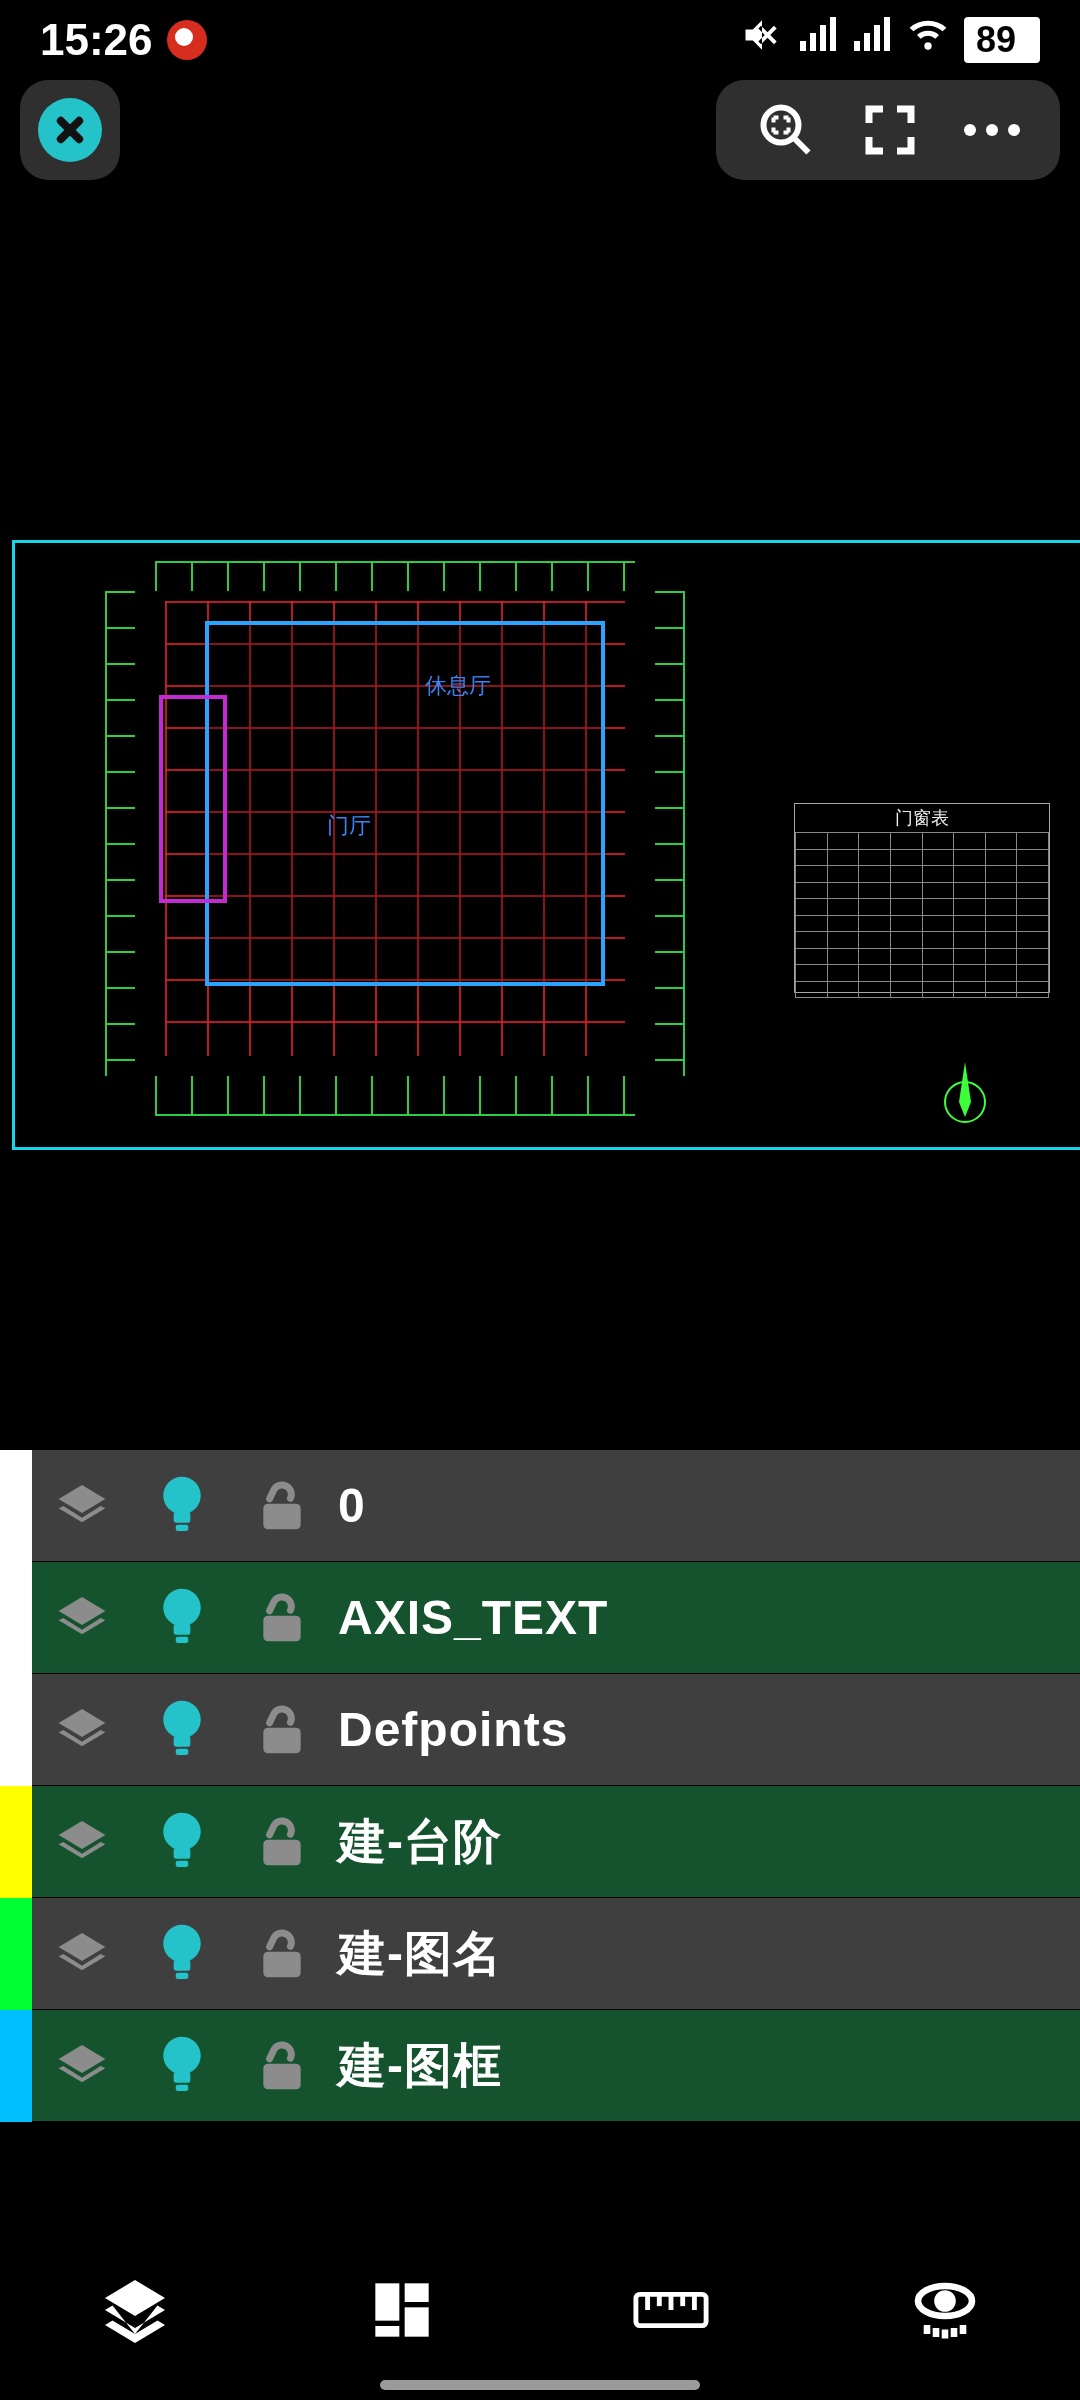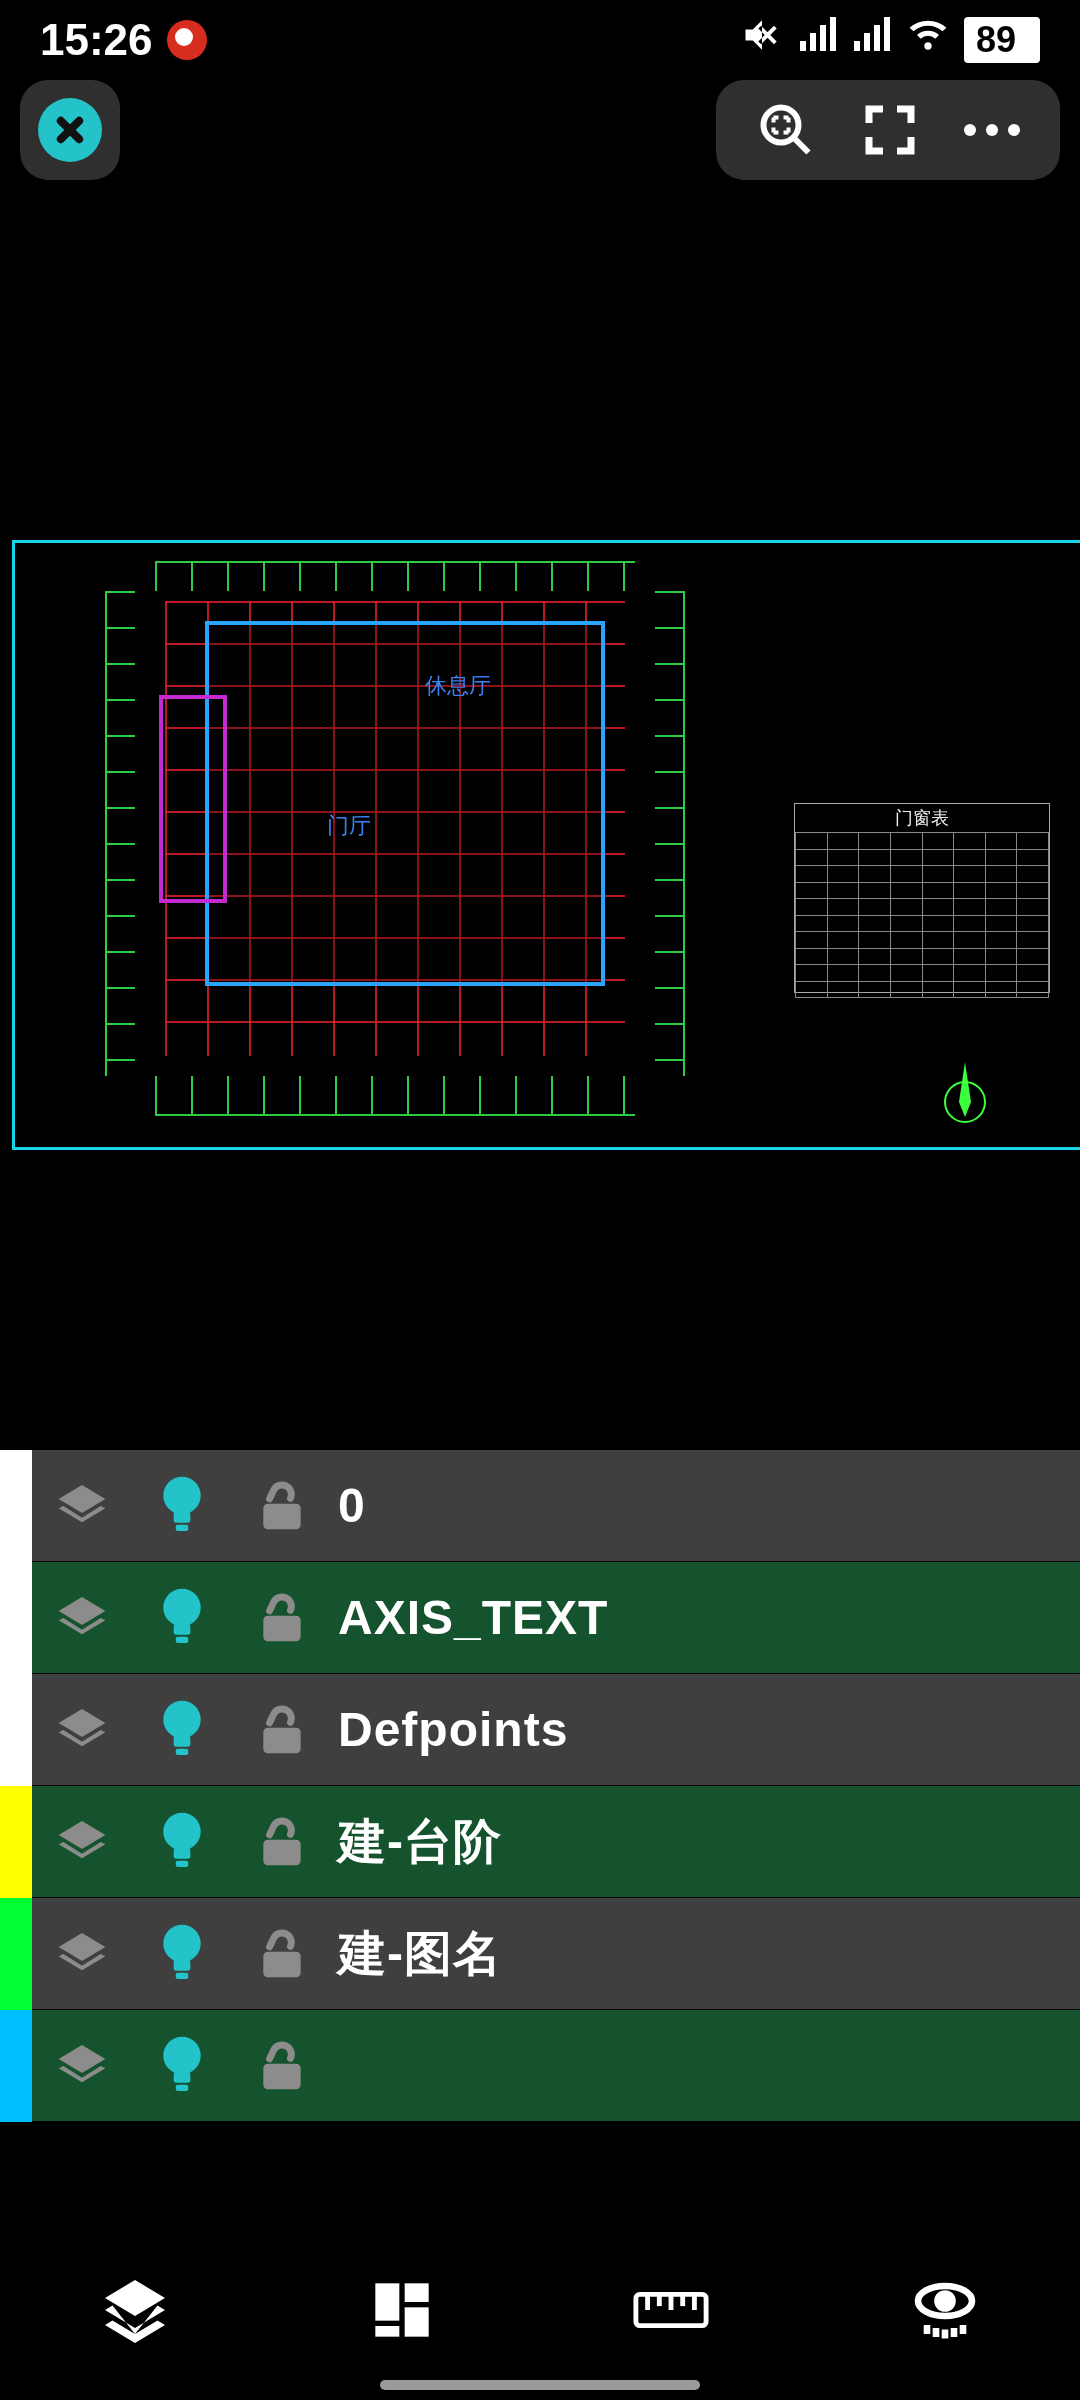--- a/index.html
+++ b/index.html
@@ -384,20 +384,21 @@
             <rect x="8" y="18" width="8" height="5" rx="1"></rect>
             <rect x="9" y="24" width="6" height="3" rx="1"></rect>
           </svg>
         </div>
         <div class="cell lock lock-open">
           <svg width="56" height="56" viewBox="0 0 24 24">
             <rect x="4" y="11" width="16" height="11" rx="2" fill="#8c8c8c"></rect>
             <path d="M8 11V7a4 4 0 018 0" fill="none" stroke="#8c8c8c" stroke-width="3" stroke-linecap="round" transform="rotate(25 12 7)"></path>
           </svg>
         </div>
+        <div class="layer-name">建-图框</div>
       </div>
     </div>
 </div>
 
 <div class="bottomnav">
   <span>
     <svg width="72" height="72" viewBox="0 0 24 24" fill="#fff">
         <path d="M12 2 2 8l10 6 10-6-10-6zm-10 10 10 6 10-6-2.5-1.5L12 20 4.5 10.5 2 12zm0 5 10 6 10-6-2.5-1.5L12 20 4.5 15.5 2 17z"></path>
       </svg>
   </span>

